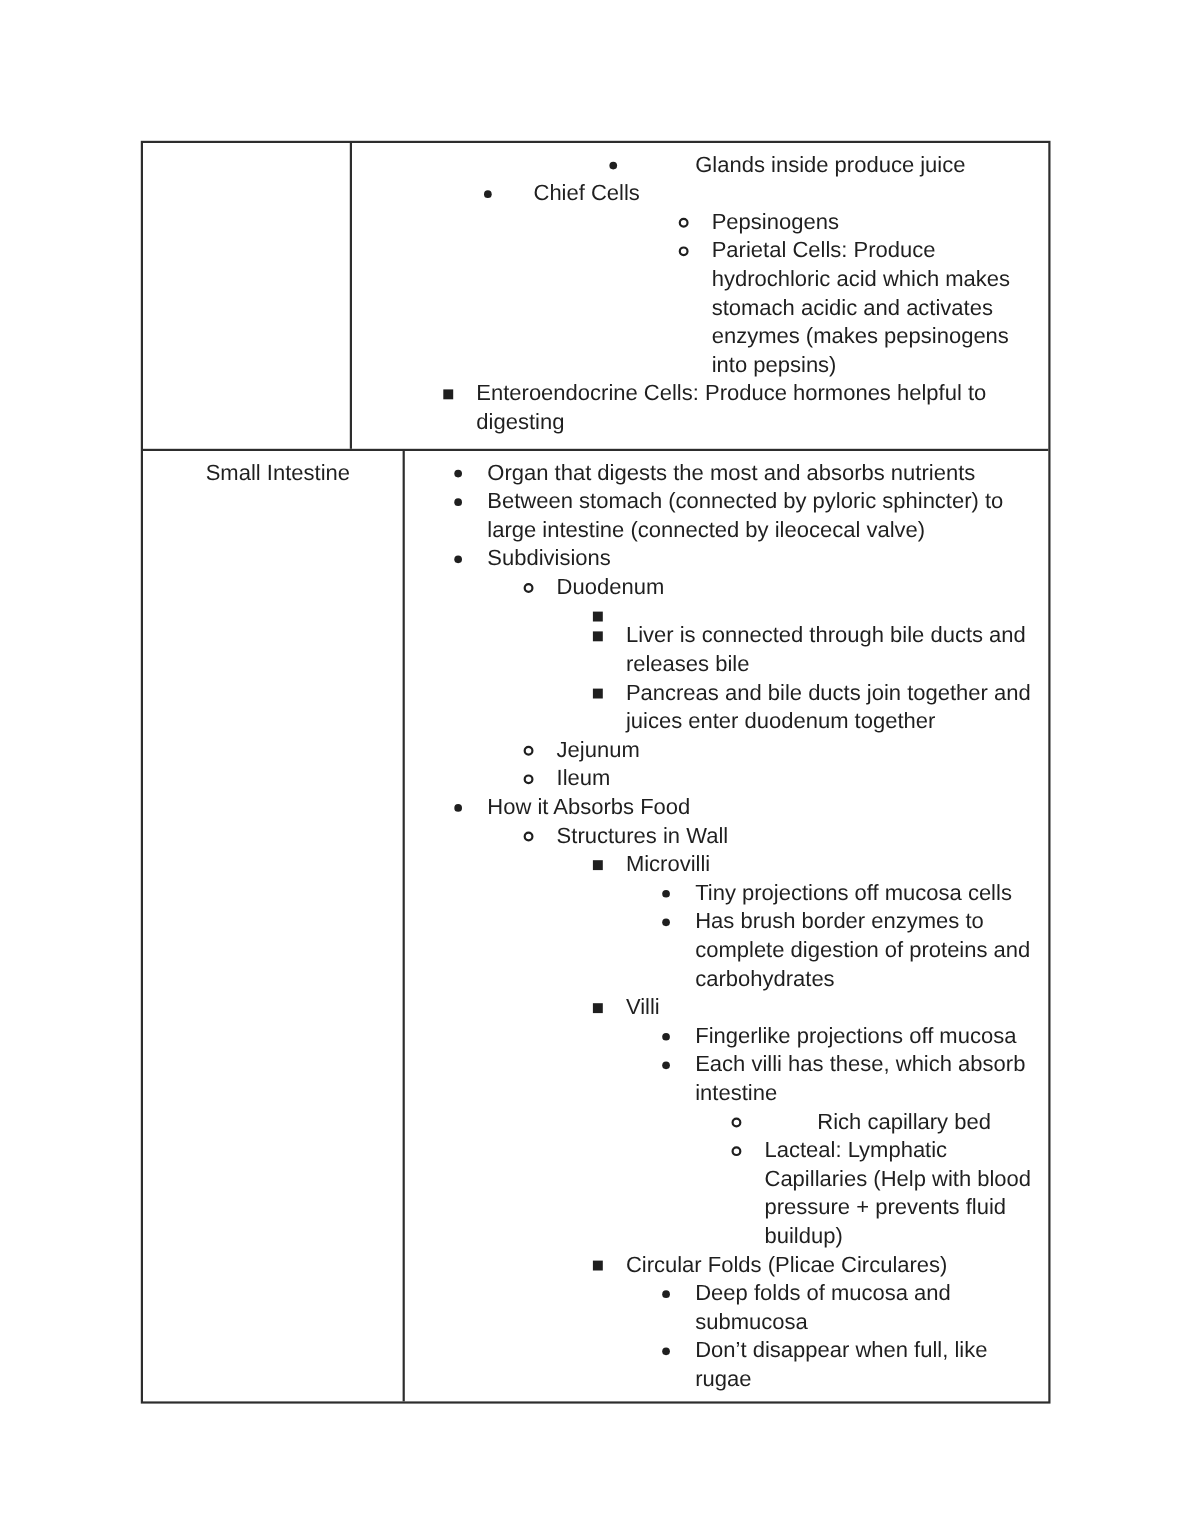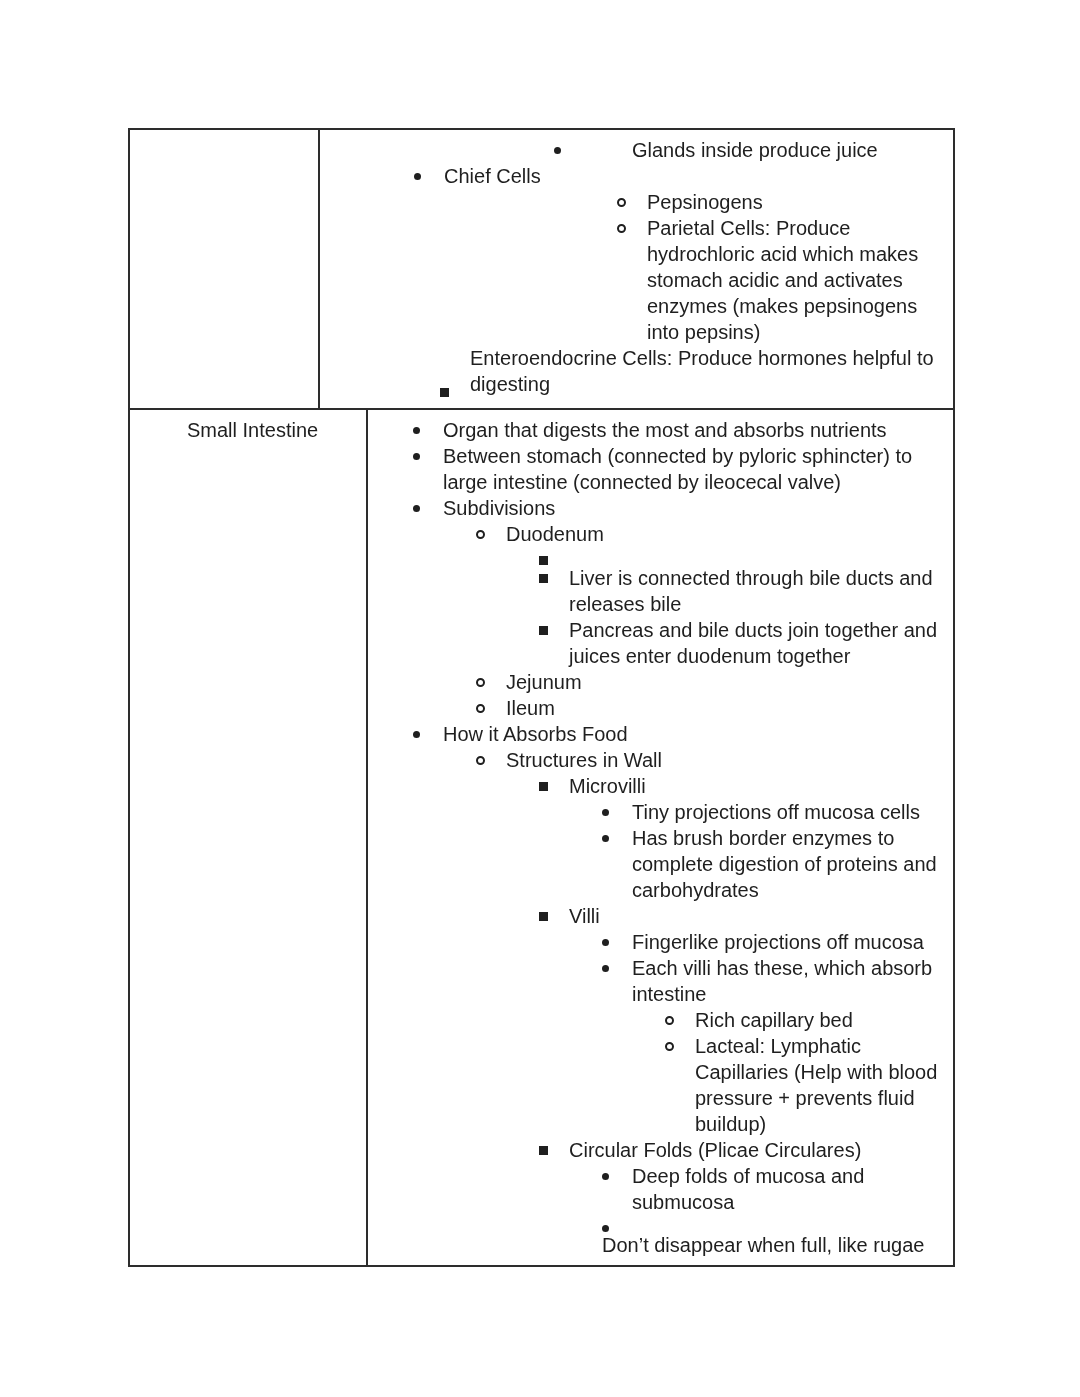--- a/index.html
+++ b/index.html
@@ -86,42 +86,42 @@
       <span class="header-text"></span>
     </div>
     <div class="cell-right">
   <div class="li" style="padding-left: 234px; gap: 48px;">
     <span class="bullet">
               <i class="glyph disc"></i>
             </span>
     <span class="li-text">Glands inside produce juice</span>
   </div>
 
-  <div class="li" style="padding-left: 94px;">
+  <div class="li" style="padding-left: 120px; gap: 15px;">
     <span class="bullet">
               <i class="glyph disc"></i>
             </span>
     <span class="li-text">Chief Cells</span>
   </div>
 
   <div class="li" style="padding-left: 297px;">
     <span class="bullet">
               <i class="glyph circle"></i>
             </span>
     <span class="li-text">Pepsinogens</span>
   </div>
 
   <div class="li" style="padding-left: 297px;">
     <span class="bullet">
               <i class="glyph circle"></i>
             </span>
     <span class="li-text">Parietal Cells: Produce hydrochloric acid which makes stomach acidic and activates enzymes (makes pepsinogens into pepsins)</span>
   </div>
 
-  <div class="li" style="padding-left: 120px; align-items: flex-end;">
+  <div class="li" style="padding-left: 83px;">
     <span class="bullet">
               <i class="glyph square"></i>
             </span>
     <span class="li-text">Enteroendocrine Cells: Produce hormones helpful to digesting</span>
   </div>
 </div>
   </div>
 
   <div class="row">
     <div class="cell-left">
@@ -239,49 +239,49 @@
     <span class="li-text">Fingerlike projections off mucosa</span>
   </div>
 
   <div class="li" style="padding-left: 234px;">
     <span class="bullet">
               <i class="glyph disc"></i>
             </span>
     <span class="li-text">Each villi has these, which absorb intestine</span>
   </div>
 
+  <div class="li" style="padding-left: 297px; gap: 48px;">
+    <span class="bullet">
+              <i class="glyph circle"></i>
+            </span>
+    <span class="li-text">Rich capillary bed</span>
+  </div>
+
   <div class="li" style="padding-left: 297px;">
     <span class="bullet">
               <i class="glyph circle"></i>
             </span>
-    <span class="li-text">Rich capillary bed</span>
-  </div>
-
-  <div class="li" style="padding-left: 297px;">
-    <span class="bullet">
-              <i class="glyph circle"></i>
-            </span>
     <span class="li-text">Lacteal: Lymphatic Capillaries (Help with blood pressure + prevents fluid buildup)</span>
   </div>
 
   <div class="li" style="padding-left: 171px;">
     <span class="bullet">
               <i class="glyph square"></i>
             </span>
     <span class="li-text">Circular Folds (Plicae Circulares)</span>
   </div>
 
   <div class="li" style="padding-left: 234px;">
     <span class="bullet">
               <i class="glyph disc"></i>
             </span>
     <span class="li-text">Deep folds of mucosa and submucosa</span>
   </div>
 
-  <div class="li" style="padding-left: 234px; flex-direction: column;">
+  <div class="li" style="padding-left: 234px;">
     <span class="bullet">
               <i class="glyph disc"></i>
             </span>
     <span class="li-text">Don’t disappear when full, like rugae</span>
   </div>
 </div>
   </div>
 </div>
 </div>
 

